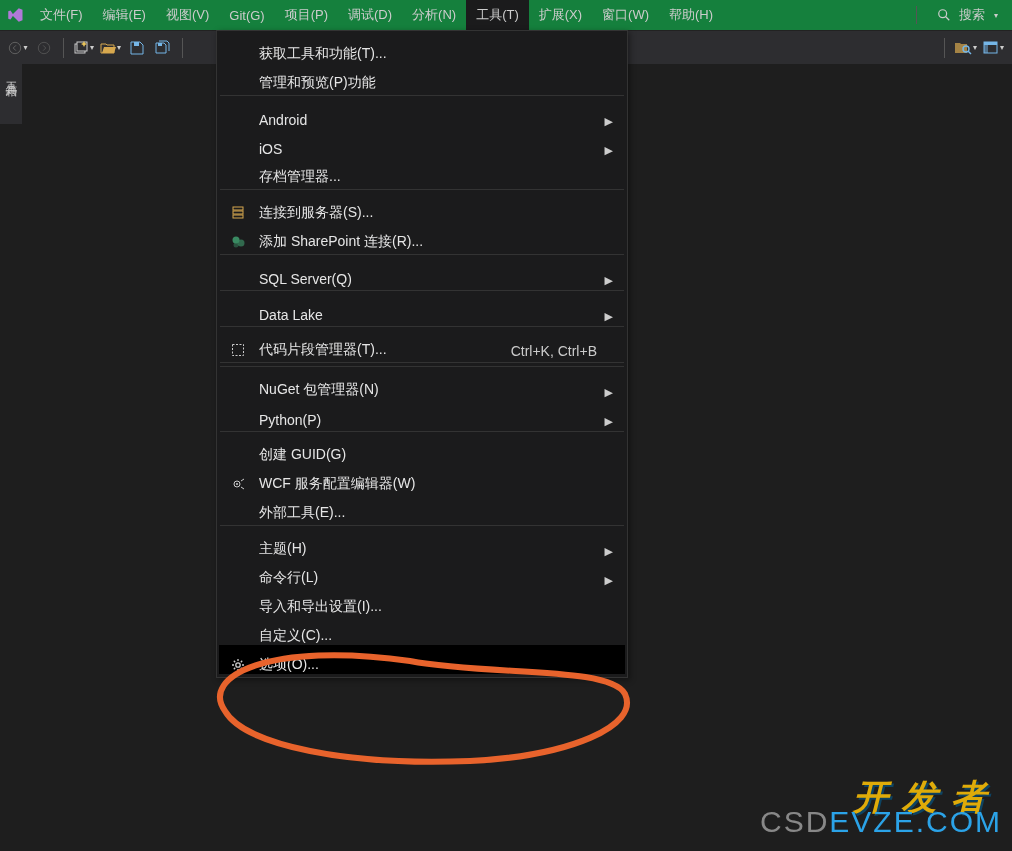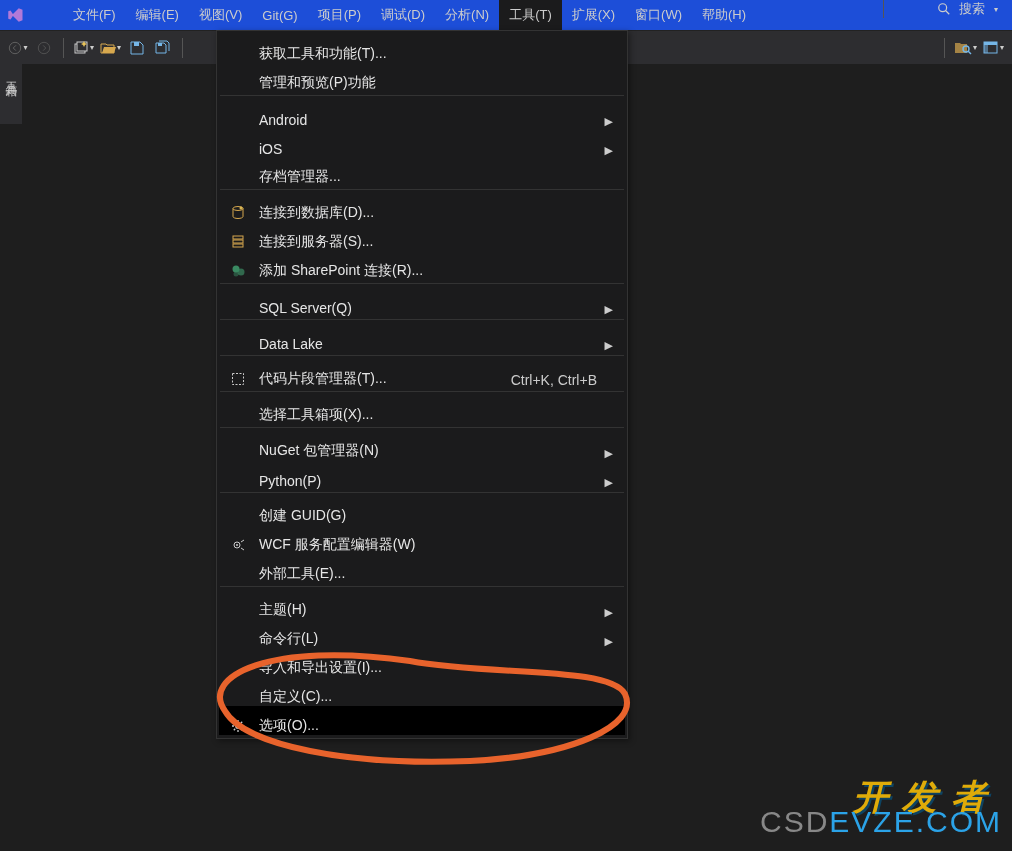--- a/index.html
+++ b/index.html
@@ -1,19 +1,19 @@
 <!DOCTYPE html>
 <html><head>
 <meta charset="utf-8">
 <style>
   * { margin:0; padding:0; box-sizing:border-box; font-family:"Microsoft YaHei","Segoe UI",sans-serif; }
   body { width:1012px; height:851px; background:#1e1e1e; color:#ccc; overflow:hidden; position:relative; }
   
   
-  .menubar { height:30px; background:#1d4ed8; display:flex; align-items:flex-start; font-size:13px; position:relative; z-index:5;gap:33px; }
+  .menubar { height:30px; background:#15803d; display:flex; align-items:center; font-size:13px; position:relative; z-index:5; }
   .vs-logo { width:30px; height:30px; display:flex; align-items:center; justify-content:center; }
   .menu-items { display:flex; height:100%; }
   .menu-item { padding:0 10px; height:100%; display:flex; align-items:center; cursor:pointer; white-space:nowrap; }
   .menu-item.open { background:#1b1b1c; }
   .menu-spacer { flex:1; }
   .search-box { display:flex; align-items:center; padding:0 14px; color:#ccc; font-size:13px; gap:8px;}
   .menubar-divider { width:1px; height:18px; background:#555; margin:0 6px;}
   
   
   .toolbar { height:34px; background:#2d2d30; border-top:1px solid #222; display:flex; align-items:center; padding:0 6px; gap:2px; font-size:13px; position:relative; z-index:4;}
@@ -161,30 +161,20 @@
       <span>iOS</span>
       <span class="dd-sub-arrow">▶</span>
     </div>
     <div class="dd-item">
       <span>存档管理器...</span>
     </div>
     <div class="dd-sep"></div>
     <div class="dd-item">
       <span class="dd-icon">
         <svg width="16" height="16" viewBox="0 0 16 16">
-          <ellipse cx="8" cy="3.5" rx="5" ry="2" fill="none" stroke="#d7a84e"></ellipse>
-          <path d="M3 3.5v8c0 1.1 2.2 2 5 2s5-.9 5-2v-8" fill="none" stroke="#d7a84e"></path>
-          <path d="M11 1l1 1.5L13.5 3 12 3.5 11 5l-1-1.5L8.5 3 10 2.5z" fill="#e8c35a"></path>
-        </svg>
-      </span>
-      <span>连接到数据库(D)...</span>
-    </div>
-    <div class="dd-item">
-      <span class="dd-icon">
-        <svg width="16" height="16" viewBox="0 0 16 16">
           <rect x="3" y="2" width="10" height="3" stroke="#d7a84e" fill="none"></rect>
           <rect x="3" y="6" width="10" height="3" stroke="#d7a84e" fill="none"></rect>
           <rect x="3" y="10" width="10" height="3" stroke="#d7a84e" fill="none"></rect>
         </svg>
       </span>
       <span>连接到服务器(S)...</span>
     </div>
     <div class="dd-item">
       <span class="dd-icon">
         <svg width="16" height="16" viewBox="0 0 16 16">
@@ -209,23 +199,20 @@
     <div class="dd-item">
       <span class="dd-icon">
         <svg width="16" height="16" viewBox="0 0 16 16">
           <rect x="2.5" y="2.5" width="11" height="11" stroke="#ccc" fill="none" stroke-dasharray="2 1.5"></rect>
         </svg>
       </span>
       <span>代码片段管理器(T)...</span>
       <span class="dd-shortcut">Ctrl+K, Ctrl+B</span>
     </div>
     <div class="dd-sep"></div>
-    <div class="dd-item">
-      <span>选择工具箱项(X)...</span>
-    </div>
     <div class="dd-sep"></div>
     <div class="dd-item">
       <span>NuGet 包管理器(N)</span>
       <span class="dd-sub-arrow">▶</span>
     </div>
     <div class="dd-item">
       <span>Python(P)</span>
       <span class="dd-sub-arrow">▶</span>
     </div>
     <div class="dd-sep"></div>

